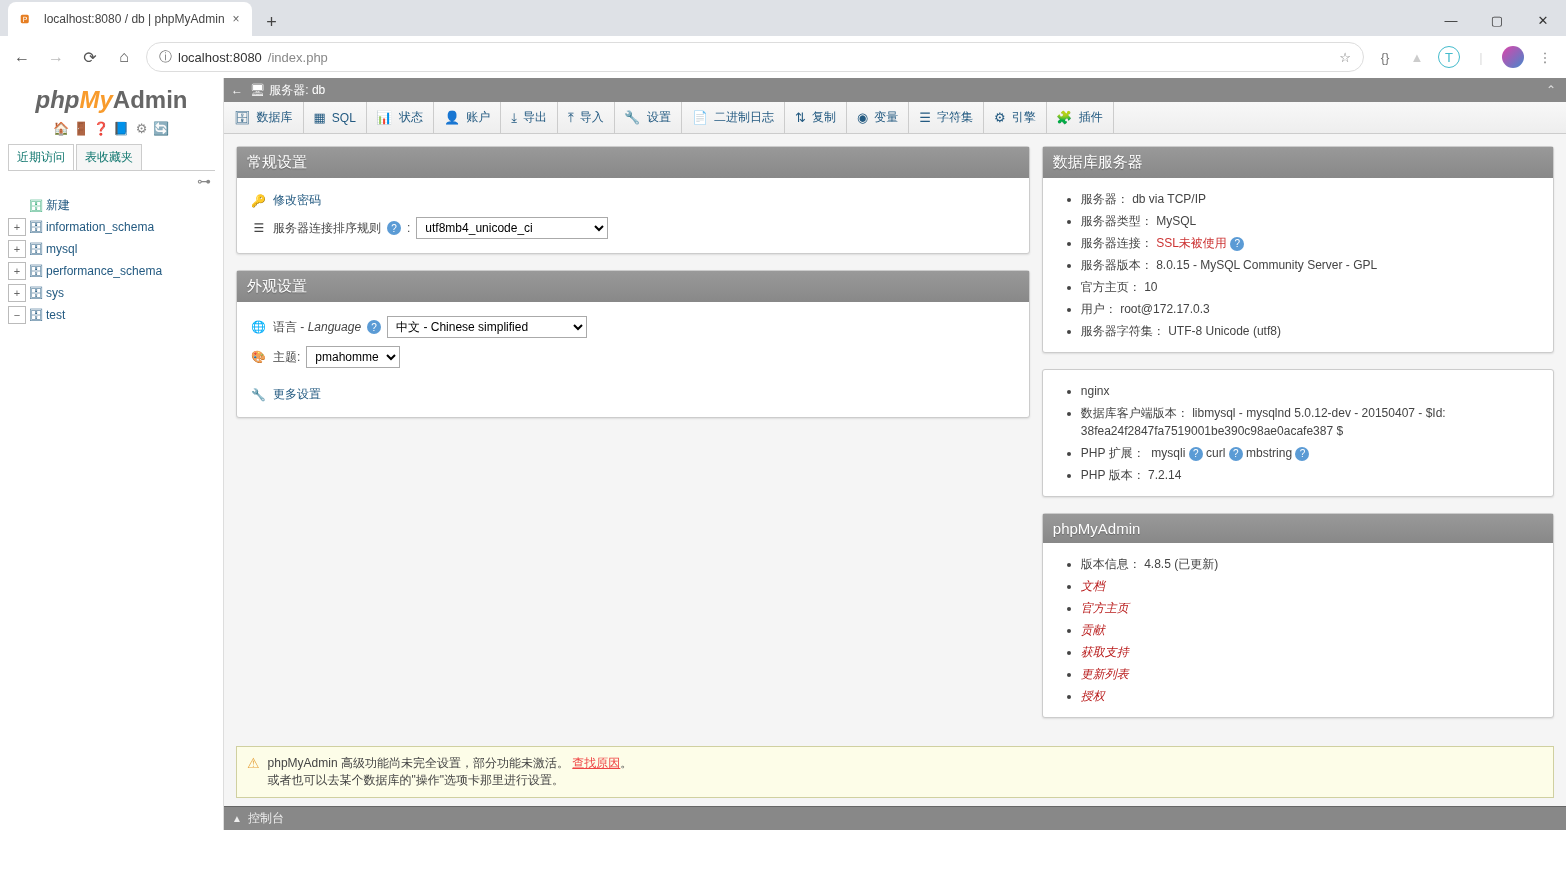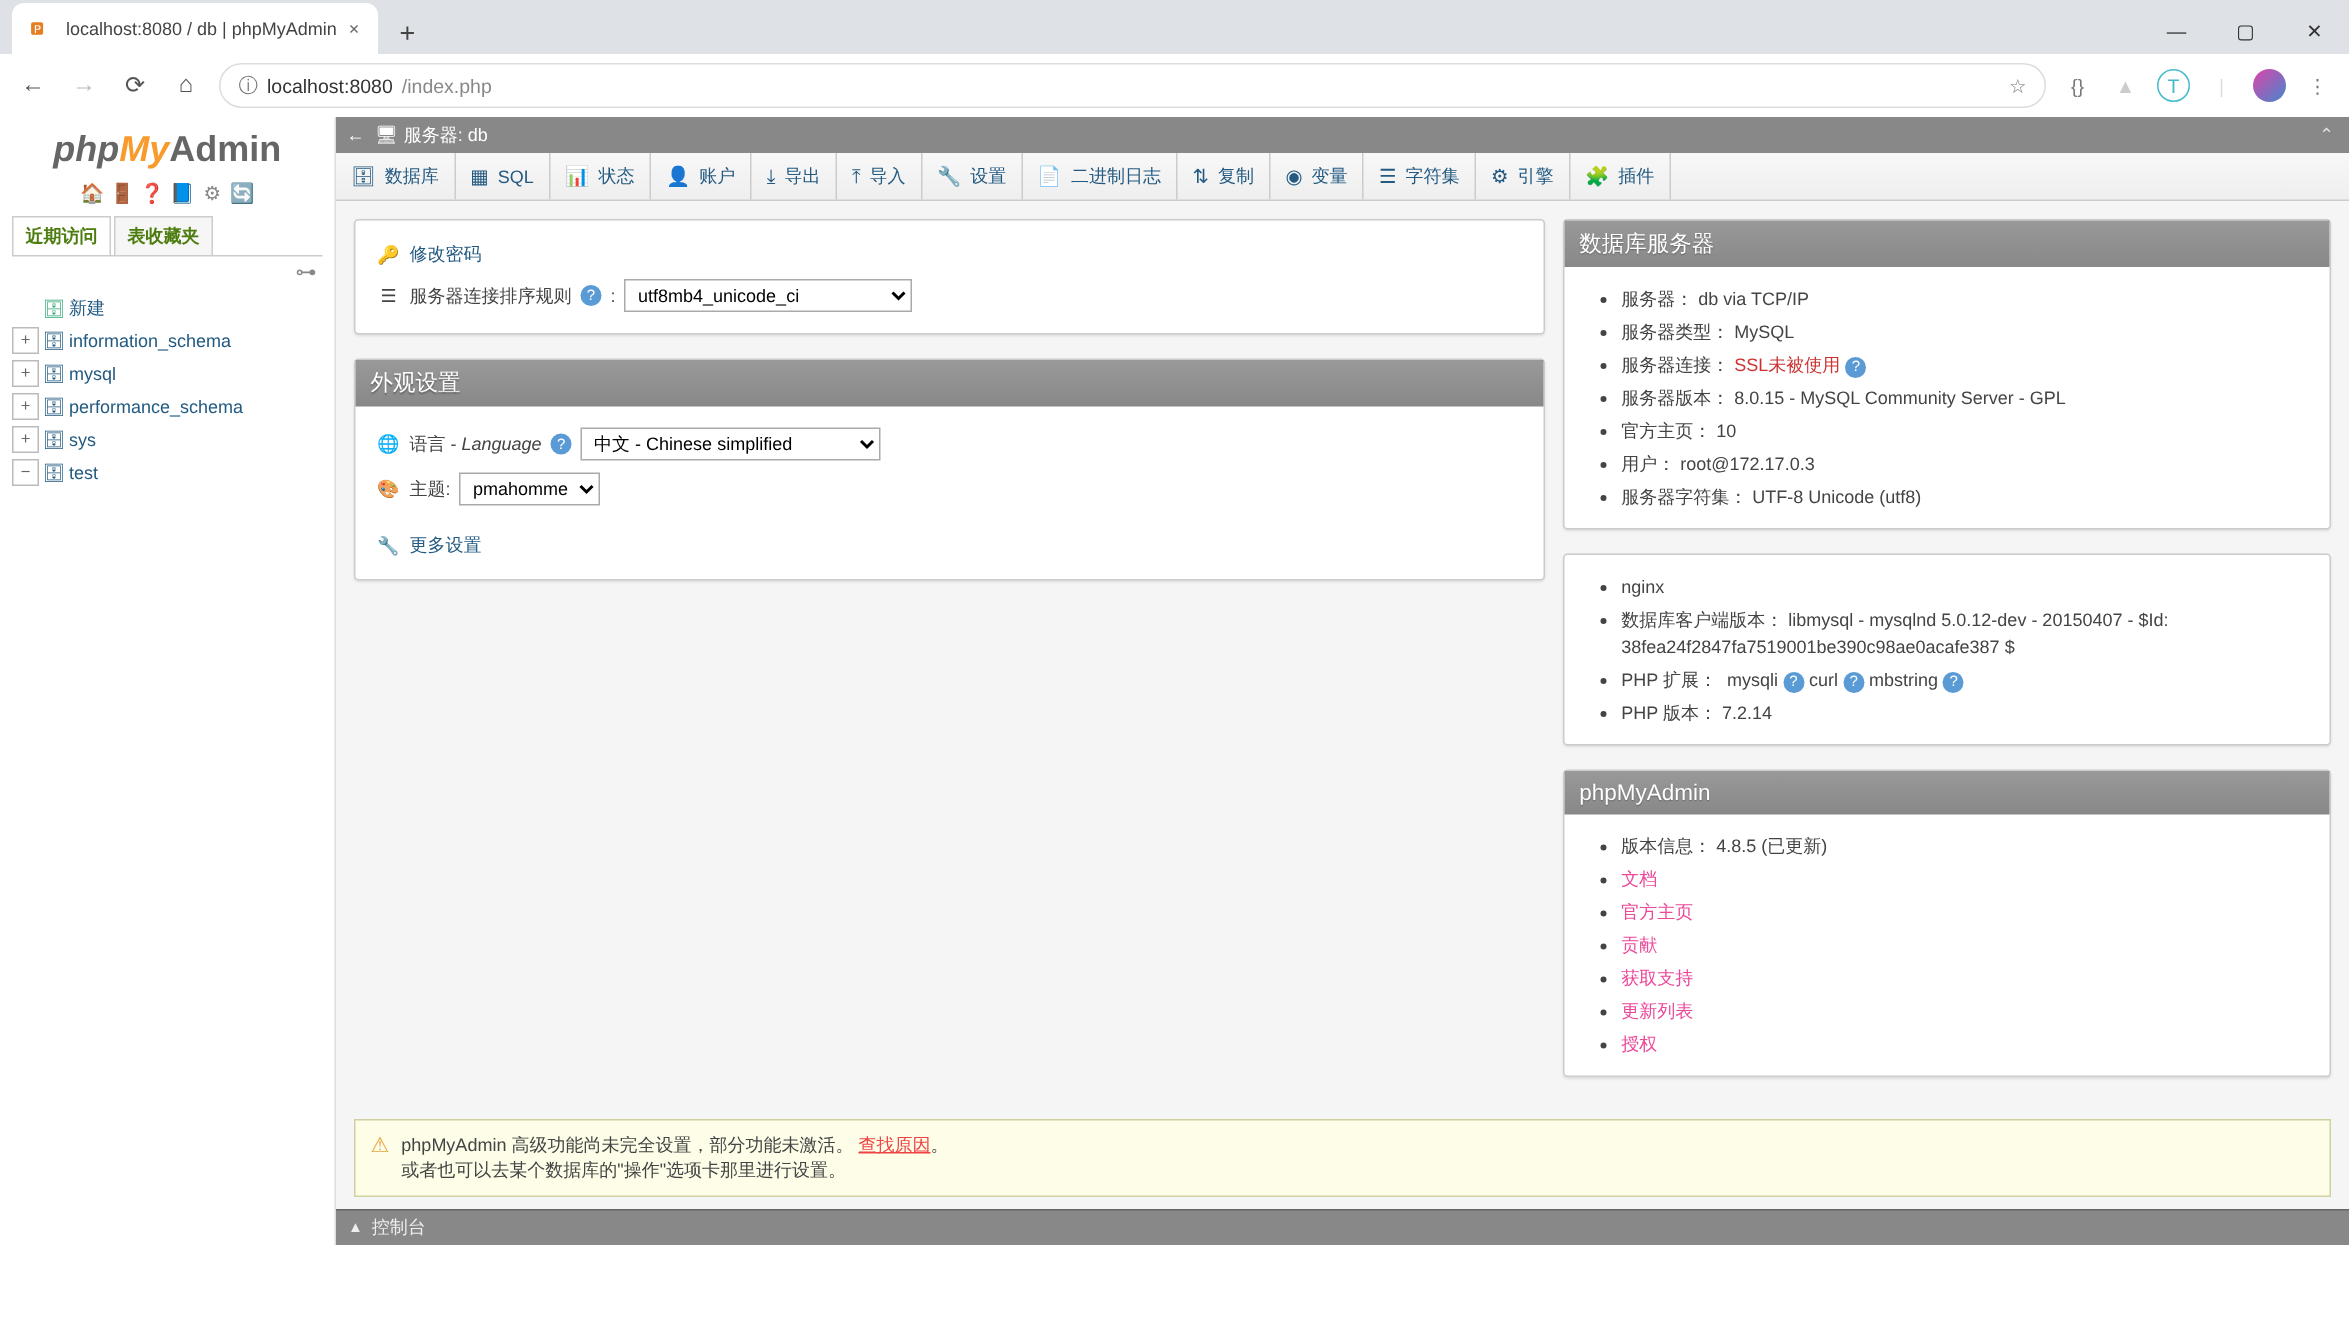--- a/index.html
+++ b/index.html
@@ -26,21 +26,21 @@
 
 .app { display: flex; height: 752px; }
 .sidebar { width: 224px; background: #fff; border-right: 1px solid #ddd; display: flex; flex-direction: column; }
 .logo { text-align: center; padding: 8px 0 2px; font-size: 24px; font-weight: bold; }
 .logo .p1 { color: #666; font-style: italic; }
 .logo .p2 { color: #f89b2c; font-style: italic; }
 .logo .p3 { color: #666; }
 .toolbar-icons { text-align: center; padding: 4px 0; display: flex; justify-content: center; gap: 4px; }
 .tb-ic { width: 16px; height: 16px; display: inline-flex; align-items: center; justify-content: center; font-size: 13px; }
 .side-tabs { display: flex; border-bottom: 1px solid #ccc; margin: 4px 8px 0; }
-.side-tab { padding: 4px 8px; border: 1px solid #ccc; border-bottom: none; background: #f6f6f6; font-size: 12px; color: #4d7c0f; margin-right: 2px; font-weight: bold; }
+.side-tab { padding: 4px 8px; border: 1px solid #ccc; border-bottom: none; background: #f6f6f6; font-size: 12px; color: #0f766e; margin-right: 2px; }
 .side-tab.active { background: #fff; }
 .link-ic-row { text-align: right; padding: 2px 12px; color: #888; font-size: 14px; }
 .db-tree { padding: 4px 8px; font-size: 12px; }
 .tree-item { display: flex; align-items: center; padding: 2px 0; gap: 2px; color: #235a81; }
 .tree-expand { width: 18px; height: 18px; border: 1px solid #bbb; display: flex; align-items: center; justify-content: center; font-size: 11px; background: #fff; color: #666; }
 .tree-icon { width: 16px; display: inline-flex; justify-content: center; }
 .tree-minus { width: 18px; height: 18px; border: 1px solid #bbb; display: flex; align-items: center; justify-content:center; font-size: 11px; background:#fff; color:#666;}
 
 .main { flex: 1; display: flex; flex-direction: column; background: #f5f5f5; position: relative; }
 .topbar { background: #888; height: 24px; display: flex; align-items: center; padding: 0 4px; color: #fff; font-size: 12px; }
@@ -61,21 +61,21 @@
 .panel-bd { padding: 10px 14px; font-size: 12px; }
 .panel-bd a { color: #235a81; text-decoration: none; }
 .setting-row { display: flex; align-items: center; gap: 6px; padding: 4px 0; }
 .setting-ic { width: 16px; display: inline-flex; justify-content: center; }
 .help-ic { display: inline-flex; width: 14px; height: 14px; border-radius: 50%; background: #5b9bd5; color: #fff; font-size: 10px; align-items: center; justify-content: center; }
 select { border: 1px solid #aaa; background: #fff; padding: 2px 4px; font-size: 12px; }
 .lang-label-i { font-style: italic; }
 .info-list { list-style: disc; padding-left: 24px; }
 .info-list li { padding: 2px 0; line-height: 1.5; }
 .ssl-warn { color: #cc3333; }
-.link-list a { color: #ec4899; }
+.link-list a { color: #b91c1c; font-style: italic; }
 
 .notice { margin: 0 12px 8px; border: 1px solid #d0d0a0; background: #fdfde8; padding: 8px 10px; font-size: 12px; display: flex; gap: 8px; align-items: flex-start; }
 .notice-ic { color: #e6a23c; font-size: 14px; }
 .notice a { color: #ef4444; }
 .console-bar { background: #888; color: #eee; font-size: 12px; padding: 3px 8px; border-top: 1px solid #666; display: flex; align-items: center; gap: 6px; margin: 0 0px; }
 .console-arrow { font-size: 10px; }
 .bottom-fixed { position: absolute; bottom: 0; left: 0; right: 0; }
 
 .ic-db::before{content:"🗄";} .ic-sql::before{content:"▦";} .ic-status::before{content:"📊";} .ic-user::before{content:"👤";}
 .ic-export::before{content:"⤓";} .ic-import::before{content:"⤒";} .ic-gear::before{content:"🔧";} .ic-binlog::before{content:"📄";}
@@ -231,20 +231,21 @@
         </div>
       <div class="mtab">
           <span class="mtab-ic ic-plugin"></span>
           <span>插件</span>
         </div>
     </div>
 
     <div class="content">
       <div class="col-left">
         <div class="panel">
+          <div class="panel-hd">常规设置</div>
           <div class="panel-bd">
             <div class="setting-row">
               <span class="setting-ic" style="color:#d4a">🔑</span>
               <a href="#">修改密码</a>
             </div>
             <div class="setting-row">
               <span class="setting-ic">☰</span>
               <span>服务器连接排序规则</span>
               <span class="help-ic">?</span>:
               <select style="width:192px"><option>utf8mb4_unicode_ci</option></select>

